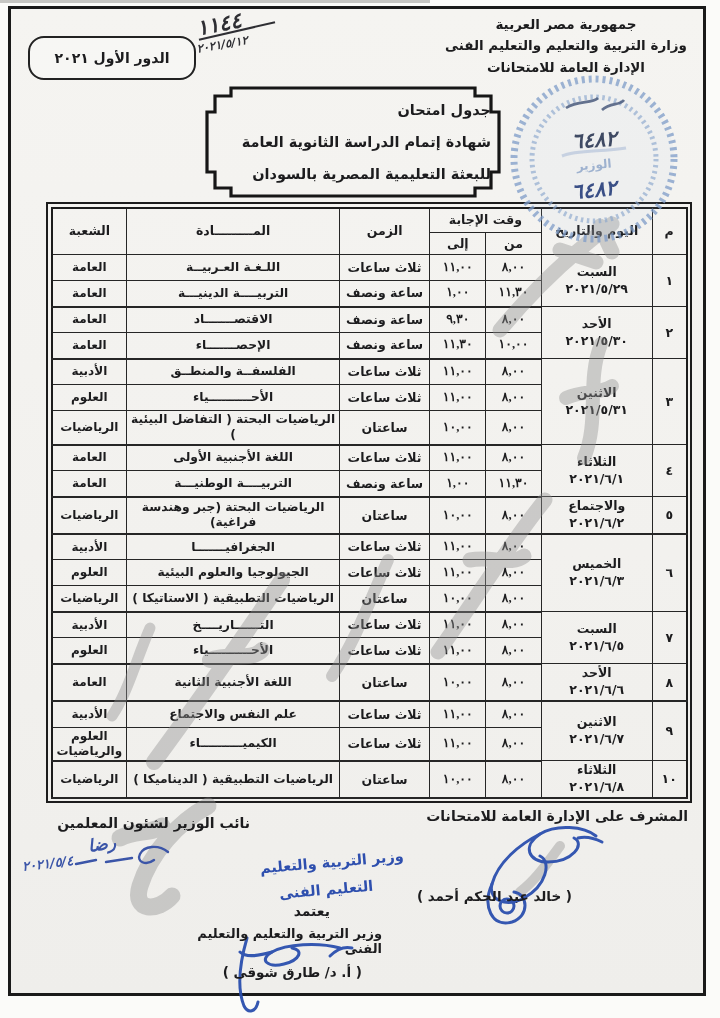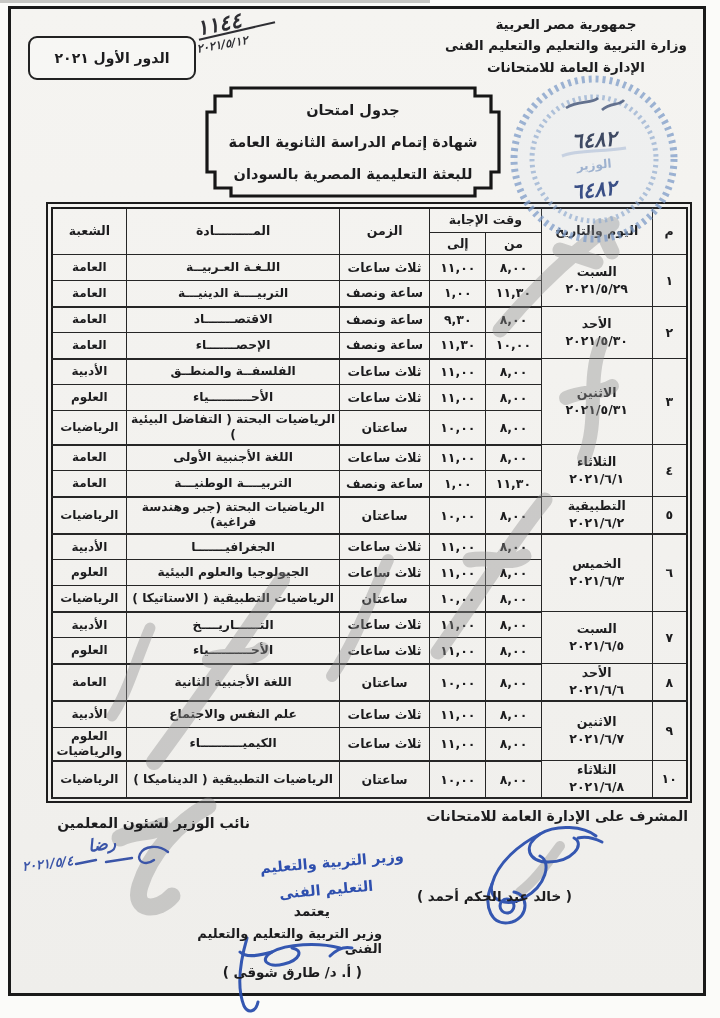--- a/index.html
+++ b/index.html
@@ -18,37 +18,37 @@
   }
   .scan-edge{position:absolute;left:0;top:0;width:430px;height:3px;background:#9a9a98;opacity:.55;}
 
   
   .ministry{
     position:absolute;left:428px;top:14px;width:276px;
     text-align:center;font-weight:bold;font-size:13.5px;line-height:1.58;
   }
   .round-box{
     position:absolute;left:28px;top:36px;width:168px;height:44px;
-    border:2.5px solid #222;border-radius:9px;
+    border:2.5px solid #222;border-radius:16px;
     display:flex;align-items:center;justify-content:center;
     font-weight:bold;font-size:14px;background:rgba(255,255,255,.25);
     box-sizing:border-box;
   }
   .hand-number{position:absolute;left:196px;top:8px;width:90px;direction:ltr;color:#2e2e33;}
   .hand-number .num{display:block;transform:rotate(-11deg);font-size:21px;font-weight:bold;font-style:italic;letter-spacing:2px;}
   .hand-number .rule{display:block;width:78px;border-top:2.2px solid #2e2e33;transform:rotate(-13deg);margin:-2px 0 2px 2px;}
   .hand-number .date{display:block;transform:rotate(-10deg);font-size:11.5px;font-weight:bold;font-style:italic;}
 
   
   .title-box{position:absolute;left:205px;top:86px;width:296px;height:112px;}
   .title-box svg{position:absolute;left:0;top:0;}
   .title-lines{
     position:absolute;left:10px;top:8px;width:276px;height:96px;
     display:flex;flex-direction:column;justify-content:space-around;
-    text-align:center;font-weight:bold;font-size:14.5px;
+    text-align:right;font-weight:bold;font-size:14.5px;
   }
 
   
   .stamp{position:absolute;left:506px;top:70px;width:176px;height:178px;z-index:6;}
   .stamp .n1,.stamp .n2{
     position:absolute;left:0;width:176px;text-align:center;direction:ltr;
     font-weight:bold;font-style:italic;letter-spacing:3px;
   }
   .stamp .n1{top:58px;font-size:21px;color:#3f4a63;transform:rotate(-4deg);}
   .stamp .n2{top:108px;font-size:21px;color:#3a4f86;transform:rotate(-6deg);}
@@ -71,21 +71,21 @@
     padding:1px 2px;box-sizing:border-box;line-height:1.25;
   }
   table.sched{border:2px solid #1c1c1c;}
   table.sched thead th{height:25px;font-size:12.5px;}
   table.sched thead tr.sub th{height:22px;}
   table.sched tbody td{height:26px;}
   tr.group-end td{border-bottom-width:2.6px;}
   td.c-day div{line-height:1.35;}
   td.c-sub{font-size:12.3px;}
   td.c-branch{font-size:12px;}
-  td.c-time{direction:ltr;}
+  td.c-time{direction:ltr;font-family:Liberation Serif, serif;}
 
   
   .overlay{position:absolute;left:0;top:0;width:720px;height:1018px;pointer-events:none;}
   .wm{z-index:5;}
   .ink{z-index:7;}
 
   
   .sig-txt{position:absolute;font-weight:bold;text-align:right;z-index:8;}
   .sup-title{left:402px;top:808px;width:286px;font-size:14px;}
   .sup-name{left:392px;top:888px;width:180px;font-size:13.5px;}
@@ -255,21 +255,21 @@
           <tr class="group-end">
             <td class="c-time">١١,٣٠</td>
             <td class="c-time">١,٠٠</td>
             <td class="c-dur">ساعة ونصف</td>
             <td class="c-sub">التربيــــة الوطنيـــة</td>
             <td class="c-branch">العامة</td>
           </tr>
           <tr class="group-end">
             <td class="c-serial" rowspan="1">٥</td>
             <td class="c-day" rowspan="1">
-              <div>التطبيقية</div>
+              <div>والاجتماع</div>
               <div>٢٠٢١/٦/٢</div>
             </td>
             <td class="c-time">٨,٠٠</td>
             <td class="c-time">١٠,٠٠</td>
             <td class="c-dur">ساعتان</td>
             <td class="c-sub">الرياضيات البحتة (جبر وهندسة فراغية)</td>
             <td class="c-branch">الرياضيات</td>
           </tr>
           <tr>
             <td class="c-serial" rowspan="3">٦</td>

